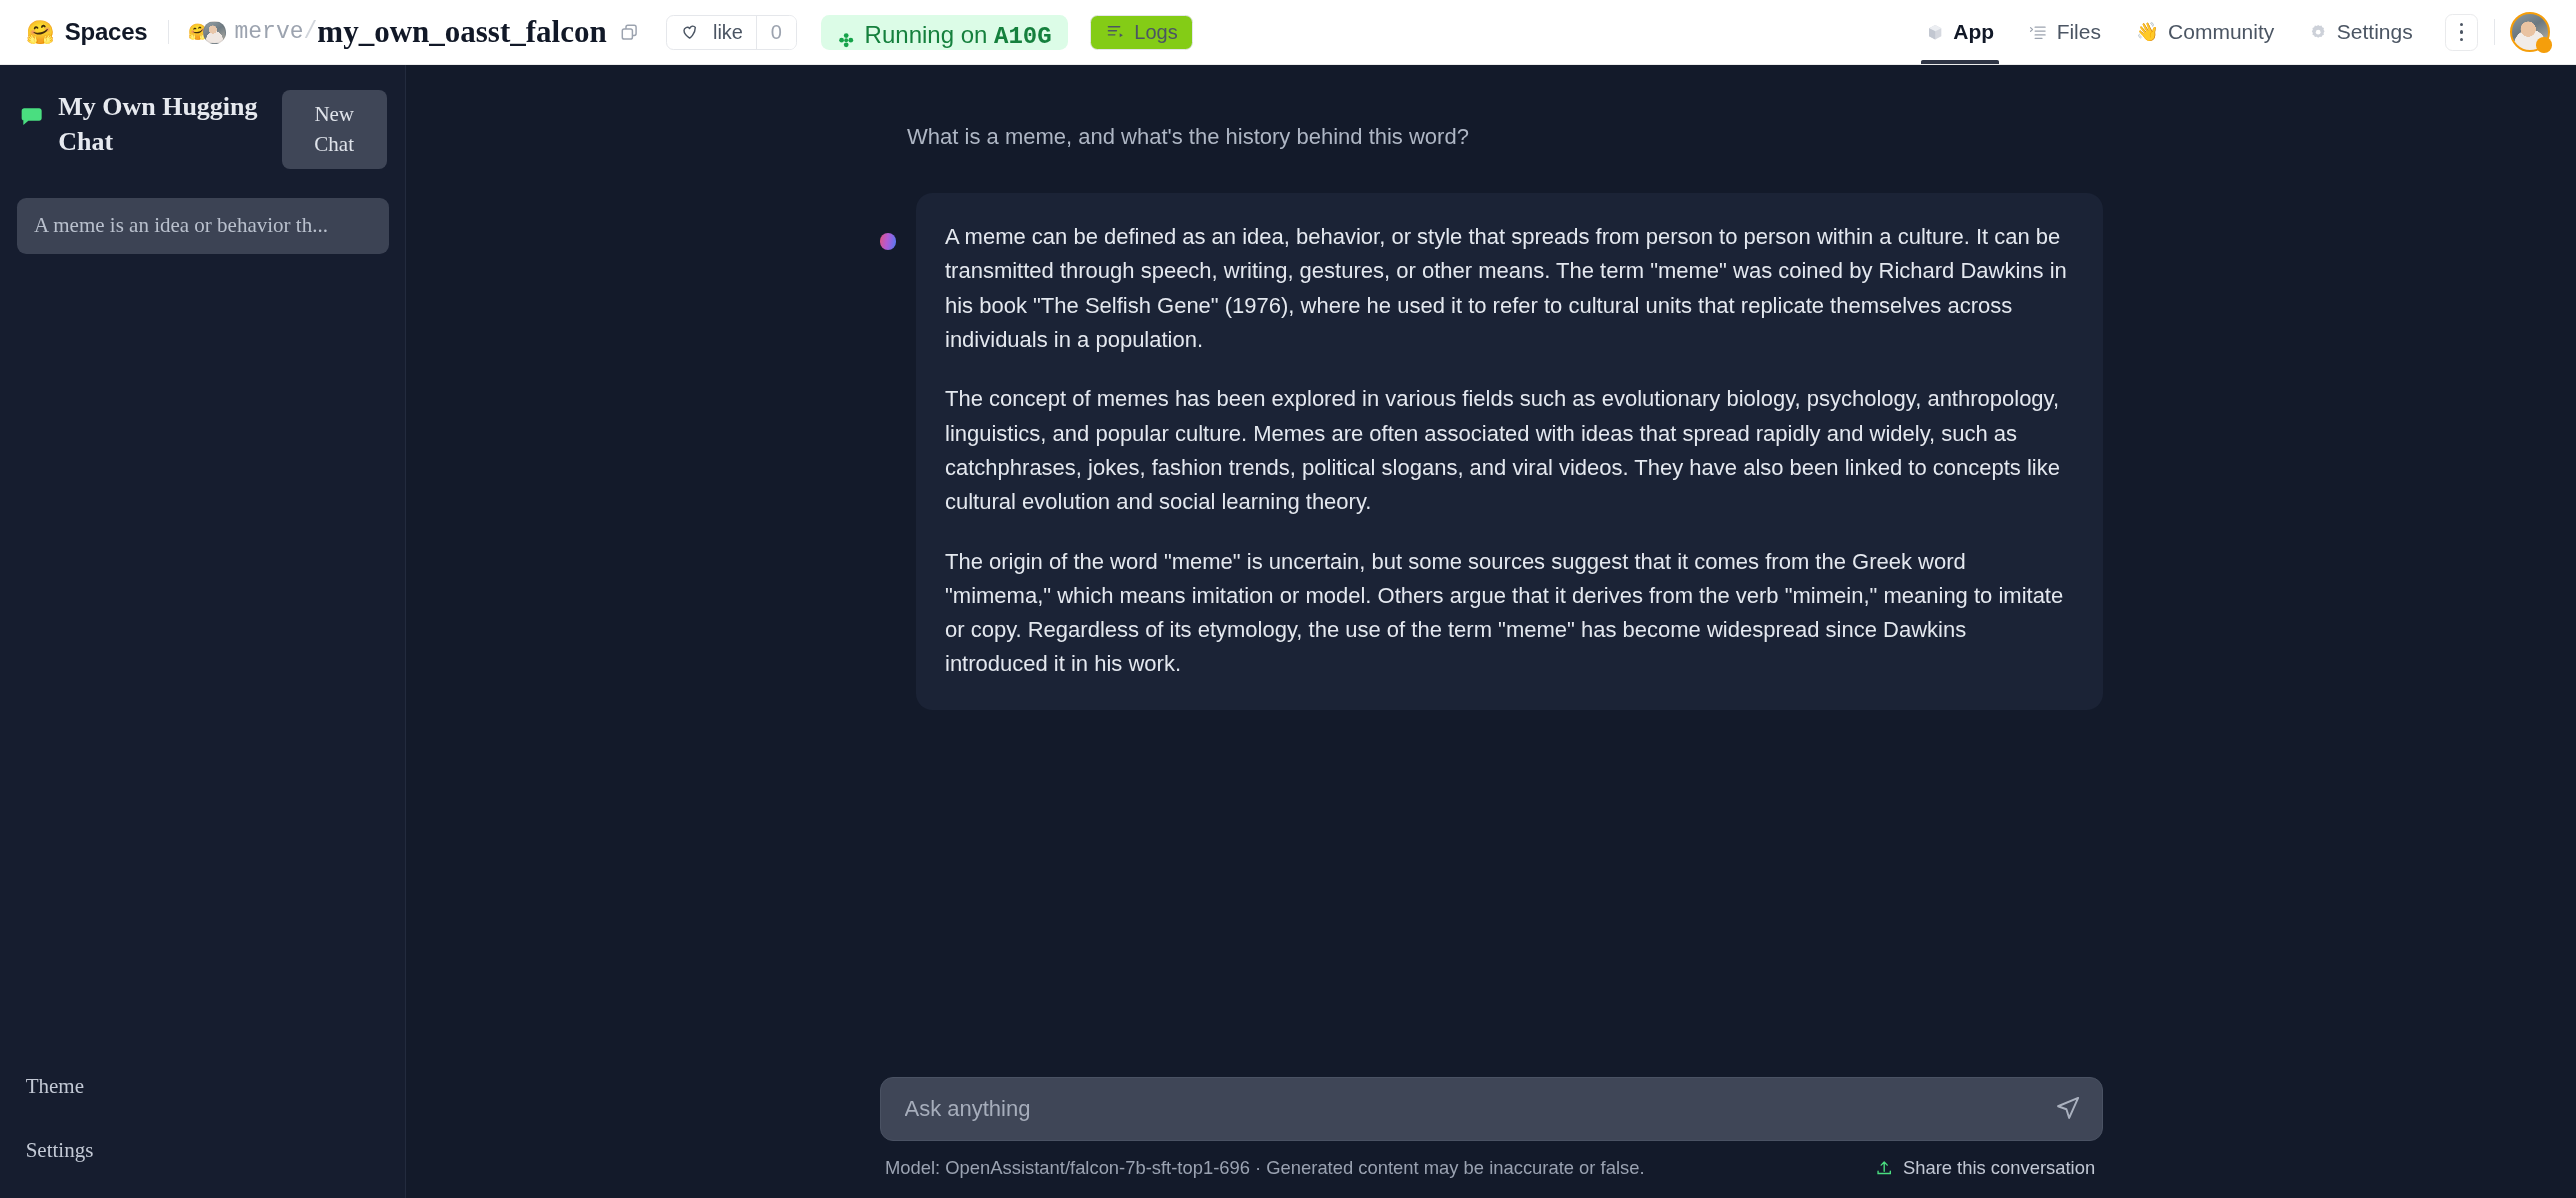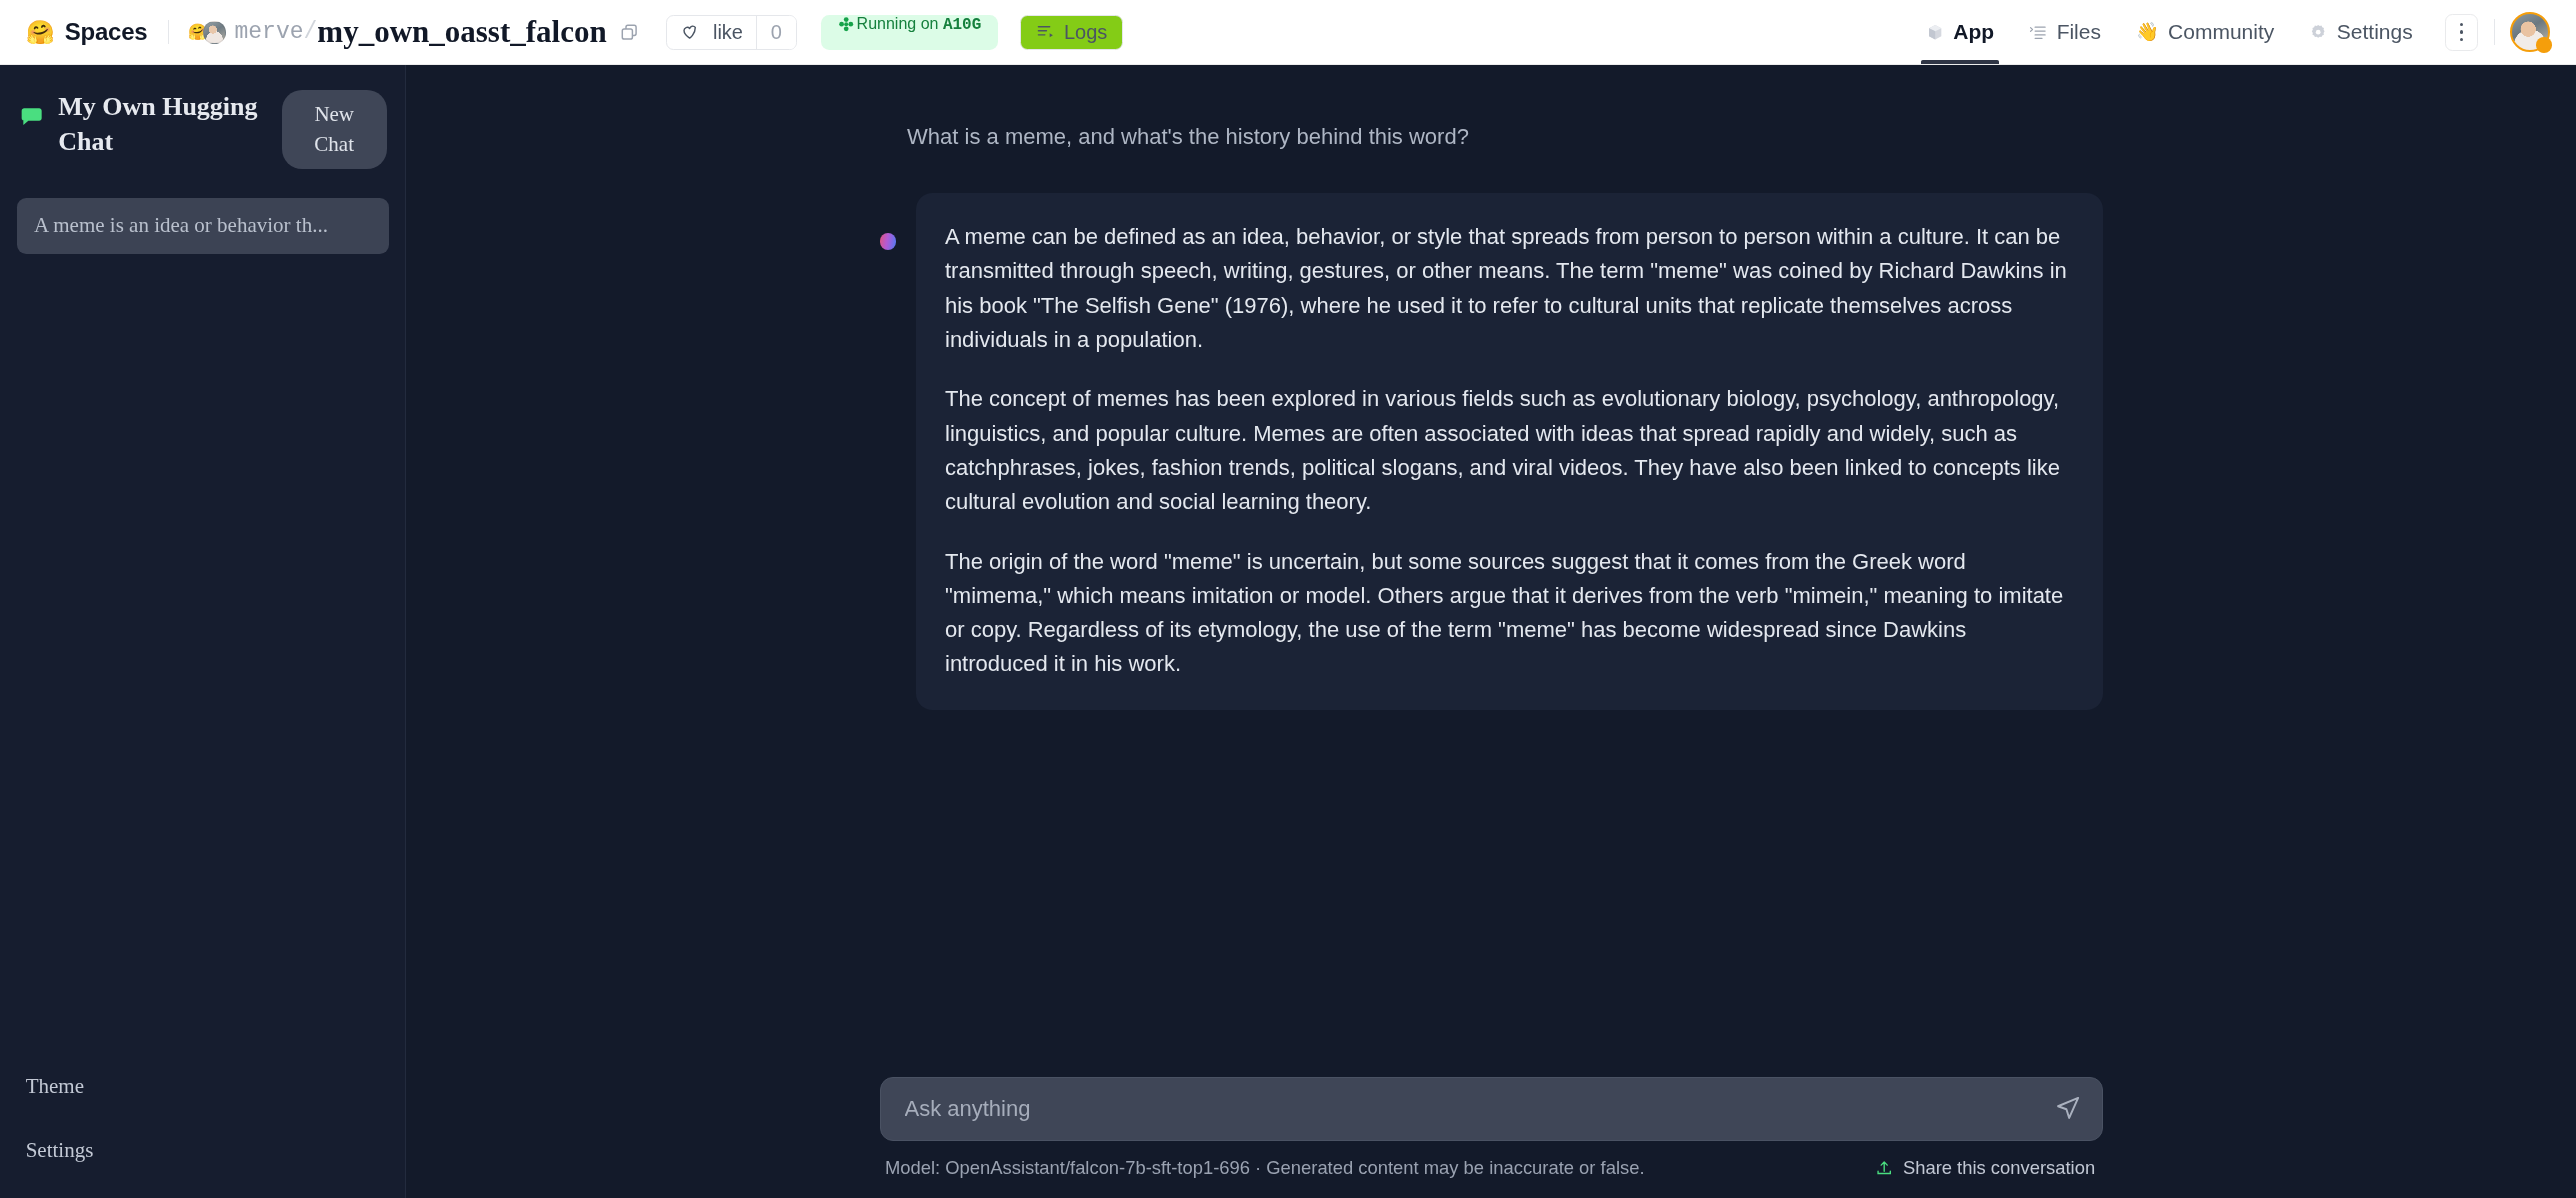--- a/index.html
+++ b/index.html
@@ -90,26 +90,26 @@
     padding: 0 13.8px;
     font-size: 20px;
     color: #9ca3af;
     border-left: 0.9px solid #e5e7eb;
     background: #fff;
   }
 
   .running-badge {
     margin-left: 24px;
     height: 35px;
-    display: flex; align-items: flex-start; gap: 1px;
+    display: flex; align-items: flex-end; gap: 9px;
     padding: 0 16.5px;
     border-radius: 8.3px;
     background: #dcfce7;
     color: #15803d;
-    font-size: 16px;
+    font-size: 24px;
     white-space: nowrap;
   }
   .running-badge b { font-family: "Liberation Mono", monospace; font-weight: bold; }
 
   .logs-btn {
     margin-left: 22px;
     height: 35px;
     display: flex; align-items: center; gap: 9.2px;
     padding: 0 14.7px;
     border: 0.9px solid #e5e7eb;
@@ -217,21 +217,21 @@
     max-width: 213px;
     flex: 1;
   }
   .new-chat-btn {
     background: #3f4657;
     color: #dfe3ea;
     font-size: 21px;
     line-height: 1.4;
     text-align: center;
     padding: 10px 14.7px;
-    border-radius: 20px;
+    border-radius: 8px;
     cursor: pointer;
     width: 105px;
     flex-shrink: 0;
     margin-top: 1.8px;
   }
   .conv-list { margin-top: 28.5px; display: flex; flex-direction: column; gap: 8.3px; }
   .conv-item {
     background: #3c4354;
     border-radius: 9.2px;
     padding: 15.6px 17.5px;

